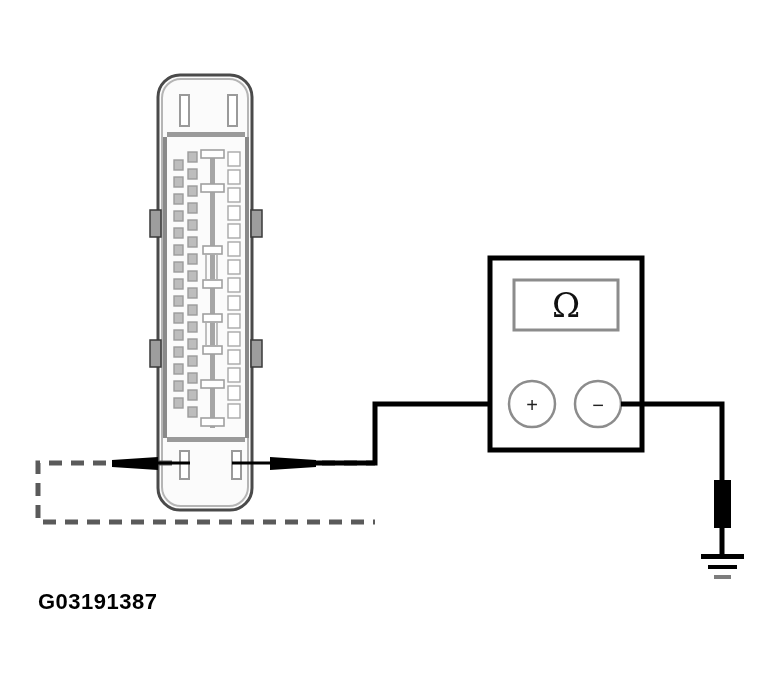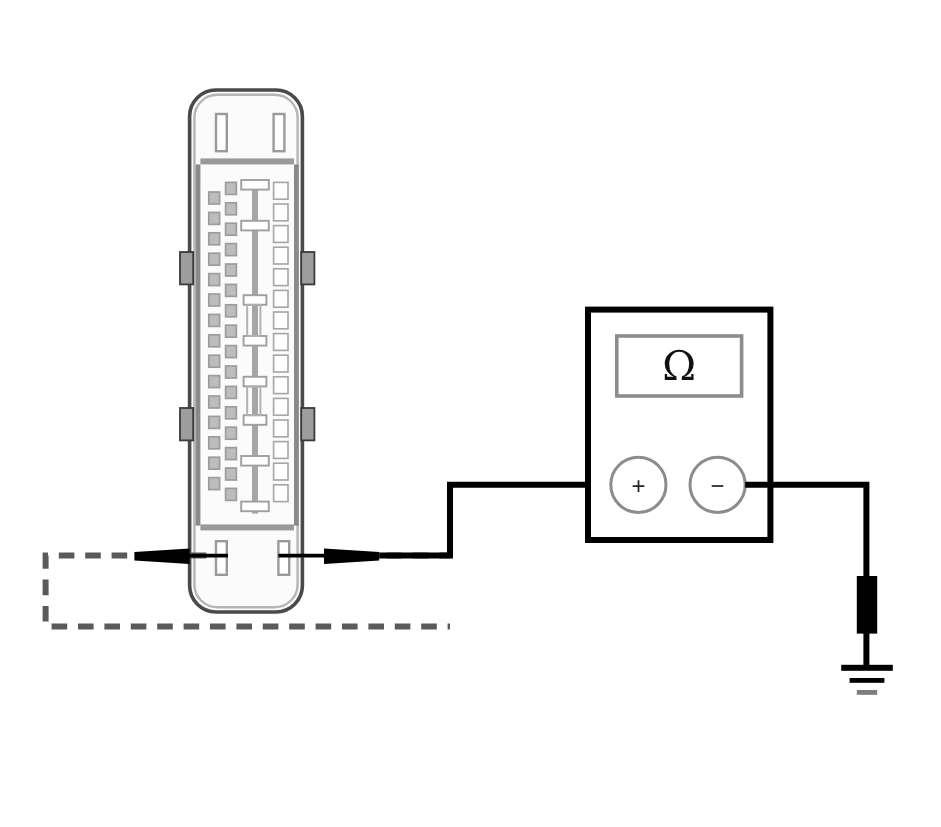--- a/index.html
+++ b/index.html
@@ -179,14 +179,15 @@
 
     <g>
       <rect x="714" y="480" width="17" height="48" fill="#000000"></rect>
       <rect x="701" y="554" width="43" height="5" fill="#000000"></rect>
       <rect x="708" y="565" width="29" height="4" fill="#000000"></rect>
       <rect x="714" y="575" width="17" height="4" fill="#7d7d7d"></rect>
     </g>
 
   </svg>
 
+  <div class="fig-label">G03191387</div>
 
 </div>
 
 </body></html>

